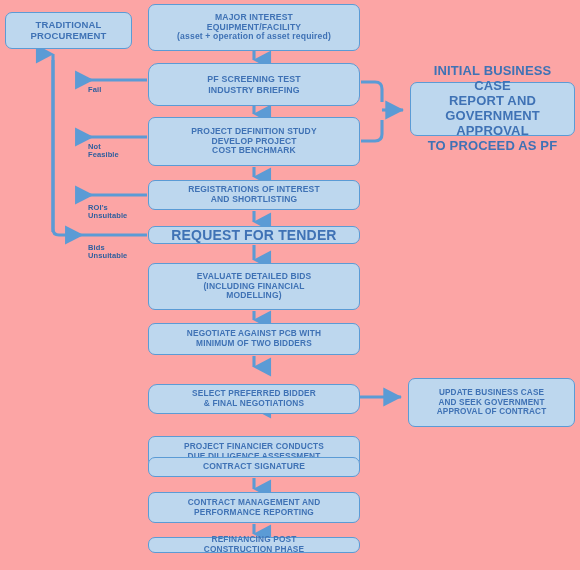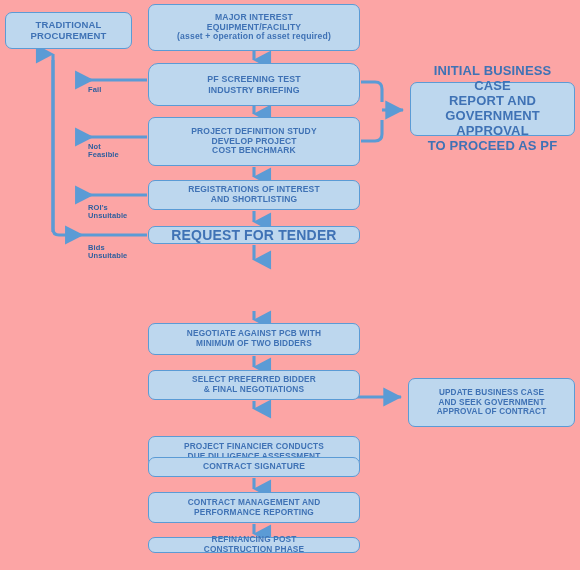--- a/index.html
+++ b/index.html
@@ -141,27 +141,34 @@
       <div>
         <span>REGISTRATIONS OF INTEREST</span>
         <span>AND SHORTLISTING</span>
       </div>
     </div>
   <div class="node" style="left: 148px; top: 226px; width: 212px; height: 18px; font-size: 14px;">
       <div>
         <span>REQUEST FOR TENDER</span>
       </div>
     </div>
+  <div class="node" style="left: 148px; top: 263px; width: 212px; height: 47px; font-size: 8.5px;">
+      <div>
+        <span>EVALUATE DETAILED BIDS</span>
+        <span>(INCLUDING FINANCIAL</span>
+        <span>MODELLING)</span>
+      </div>
+    </div>
   <div class="node" style="left: 148px; top: 323px; width: 212px; height: 32px; font-size: 8.3px; text-align: center;">
       <div>
         <span>NEGOTIATE AGAINST PCB WITH</span>
         <span>MINIMUM OF TWO BIDDERS</span>
       </div>
     </div>
-  <div class="node" style="left: 148px; top: 370px; width: 212px; height: 30px; font-size: 8.3px;">
+  <div class="node" style="left: 148px; top: 384px; width: 212px; height: 30px; font-size: 8.3px; border-radius: 9px;">
       <div>
         <span>SELECT PREFERRED BIDDER</span>
         <span>&amp; FINAL NEGOTIATIONS</span>
       </div>
     </div>
   <div class="node" style="left: 408px; top: 378px; width: 167px; height: 49px; font-size: 8.2px;">
       <div>
         <span>UPDATE BUSINESS CASE</span>
         <span>AND SEEK GOVERNMENT</span>
         <span>APPROVAL OF CONTRACT</span>

